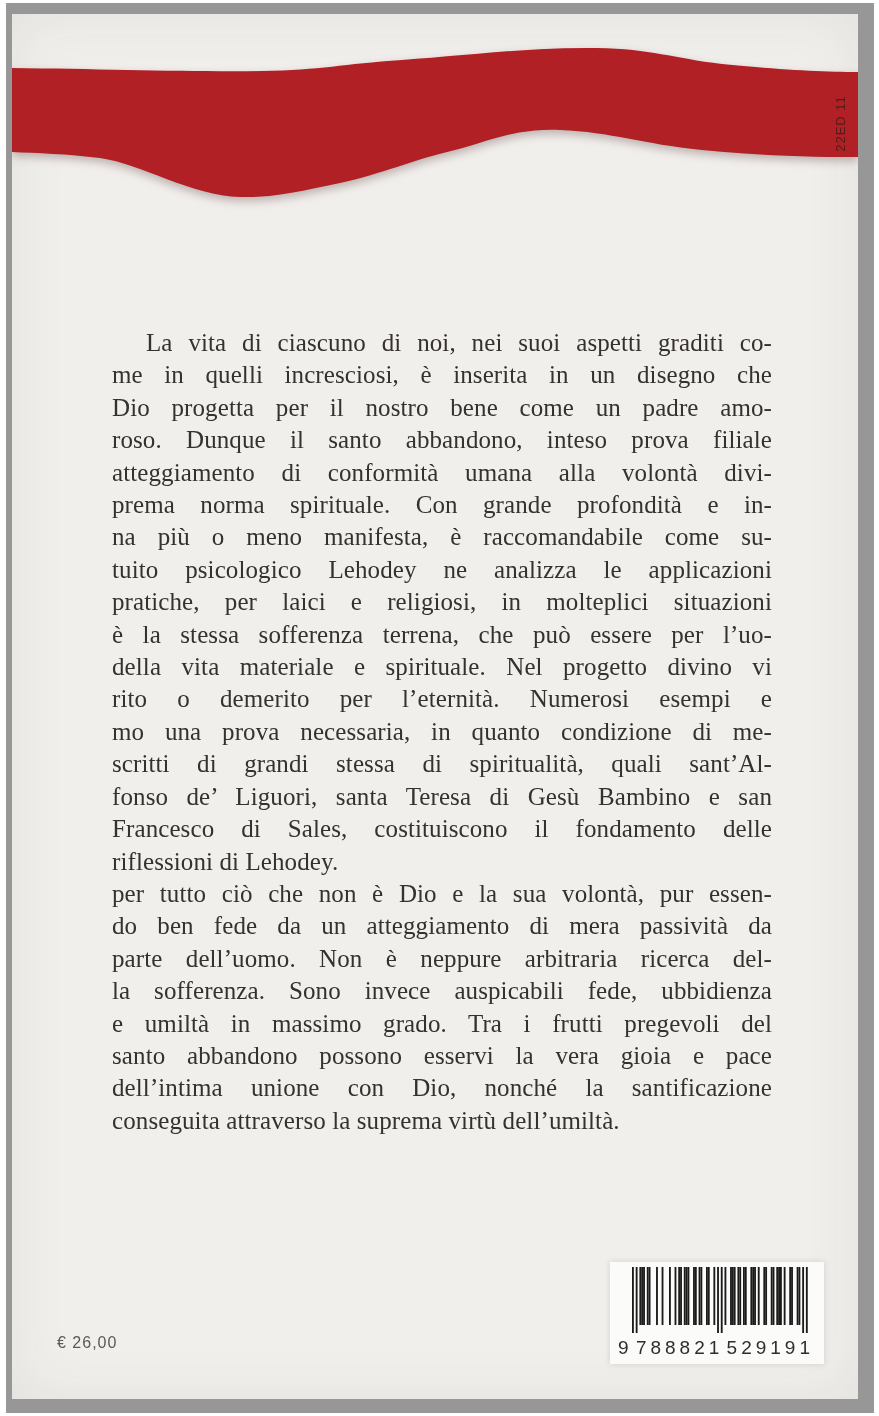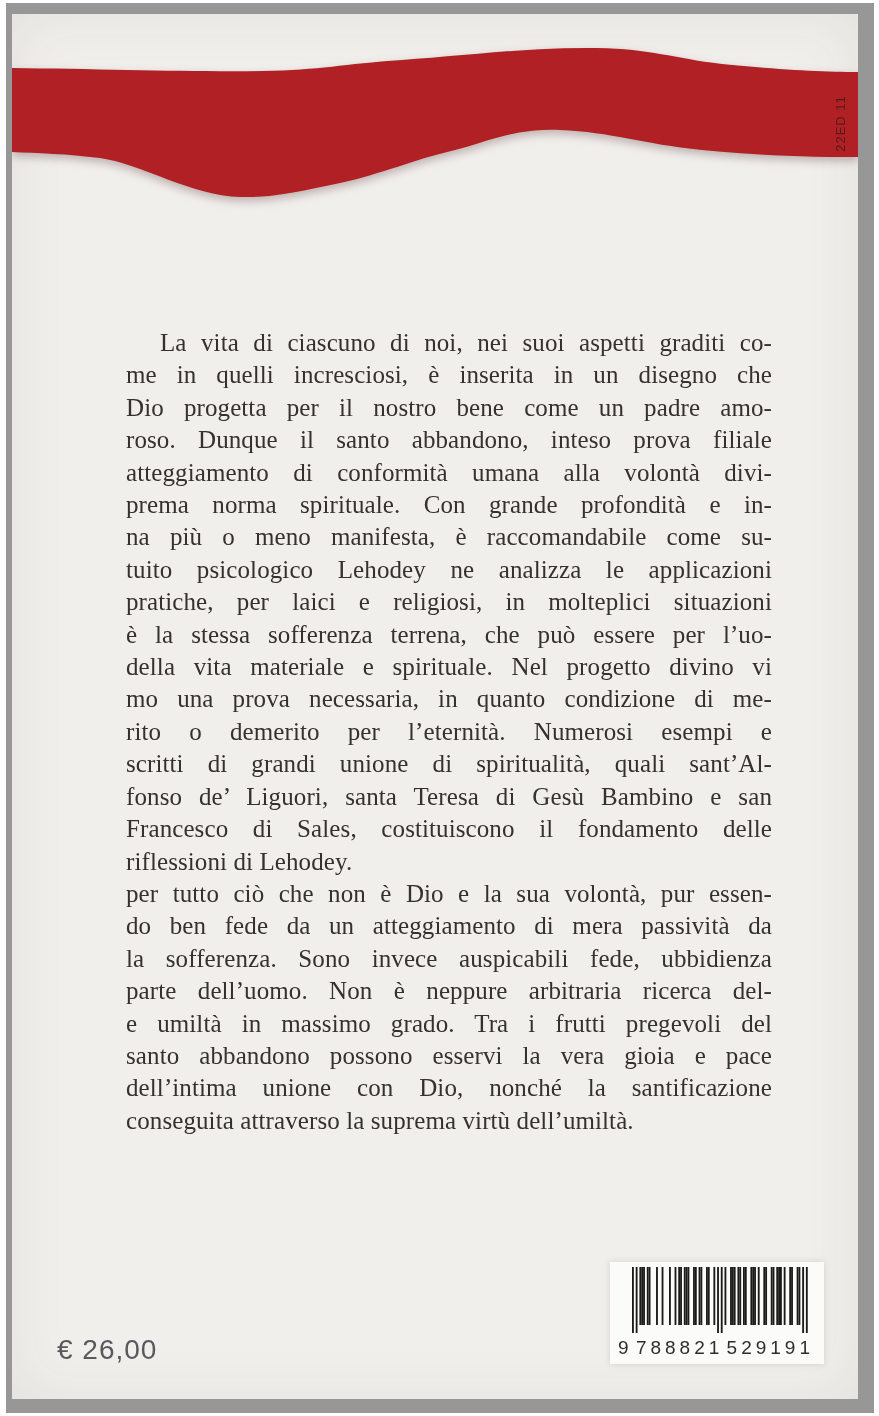--- a/index.html
+++ b/index.html
@@ -50,29 +50,28 @@
     width:660px;
     font-size:25px;
     line-height:32.4px;
     color:#35312c;
     letter-spacing:0.1px;
   }
   .blurb .line{
     text-align:justify;
     text-align-last:justify;
     white-space:normal;
-    margin-left:14px;
   }
   .blurb .line.first{ text-indent:34px; }
   .blurb .line.last{ text-align-last:left; }
   .price{
     position:absolute;
     left:45px;top:1320px;
     font-family:"Liberation Sans", sans-serif;
-    font-size:28px;
+    font-size:16px;
     letter-spacing:1px;
     color:#5a585b;
   }
   .barcode-panel{
     position:absolute;
     left:598px;top:1248px;
     width:214px;height:102px;
     background:#fbfbfa;
     box-shadow:0 0 6px rgba(120,115,110,0.25);
   }
@@ -125,30 +124,30 @@
         <div class="line">me in quelli incresciosi, è inserita in un disegno che</div>
         <div class="line">Dio progetta per il nostro bene come un padre amo-</div>
         <div class="line">roso. Dunque il santo abbandono, inteso prova filiale</div>
         <div class="line">atteggiamento di conformità umana alla volontà divi-</div>
         <div class="line">prema norma spirituale. Con grande profondità e in-</div>
         <div class="line">na più o meno manifesta, è raccomandabile come su-</div>
         <div class="line">tuito psicologico Lehodey ne analizza le applicazioni</div>
         <div class="line">pratiche, per laici e religiosi, in molteplici situazioni</div>
         <div class="line">è la stessa sofferenza terrena, che può essere per l’uo-</div>
         <div class="line">della vita materiale e spirituale. Nel progetto divino vi</div>
+        <div class="line">rito o demerito per l’eternità. Numerosi esempi e</div>
         <div class="line">mo una prova necessaria, in quanto condizione di me-</div>
-        <div class="line">rito o demerito per l’eternità. Numerosi esempi e</div>
-        <div class="line">scritti di grandi unione di spiritualità, quali sant’Al-</div>
+        <div class="line">scritti di grandi stessa di spiritualità, quali sant’Al-</div>
         <div class="line">fonso de’ Liguori, santa Teresa di Gesù Bambino e san</div>
         <div class="line">Francesco di Sales, costituiscono il fondamento delle</div>
         <div class="line last">riflessioni di Lehodey.</div>
         <div class="line">per tutto ciò che non è Dio e la sua volontà, pur essen-</div>
         <div class="line">do ben fede da un atteggiamento di mera passività da</div>
+        <div class="line">parte dell’uomo. Non è neppure arbitraria ricerca del-</div>
         <div class="line">la sofferenza. Sono invece auspicabili fede, ubbidienza</div>
-        <div class="line">parte dell’uomo. Non è neppure arbitraria ricerca del-</div>
         <div class="line">e umiltà in massimo grado. Tra i frutti pregevoli del</div>
         <div class="line">santo abbandono possono esservi la vera gioia e pace</div>
         <div class="line">dell’intima unione con Dio, nonché la santificazione</div>
         <div class="line last">conseguita attraverso la suprema virtù dell’umiltà.</div>
       </div>
 
     <div class="price">€ 26,00</div>
 
     <div class="barcode-panel">
       <svg id="bars" class="barcode-bars" width="176" height="70" viewBox="0 0 176 70" xmlns="http://www.w3.org/2000/svg">

